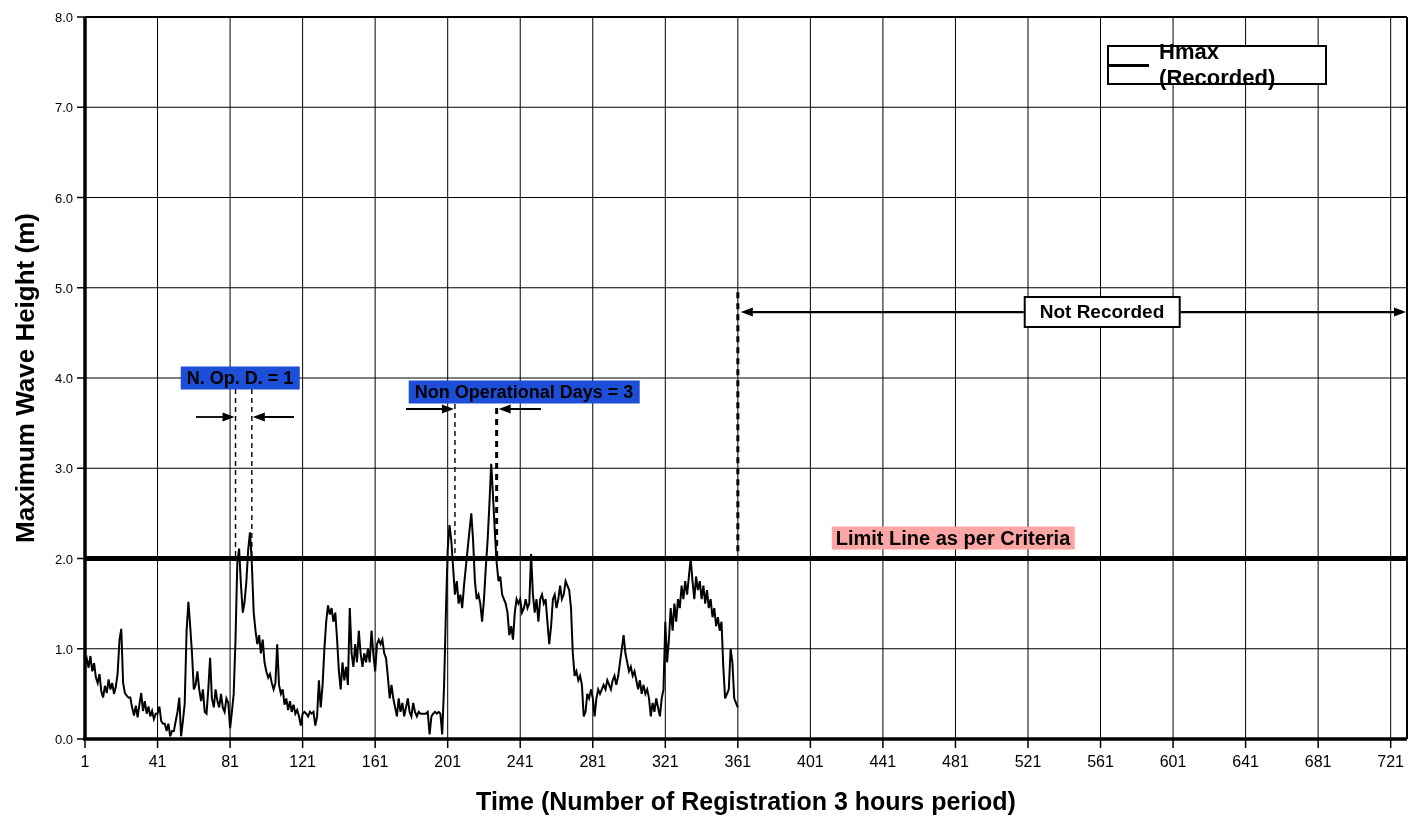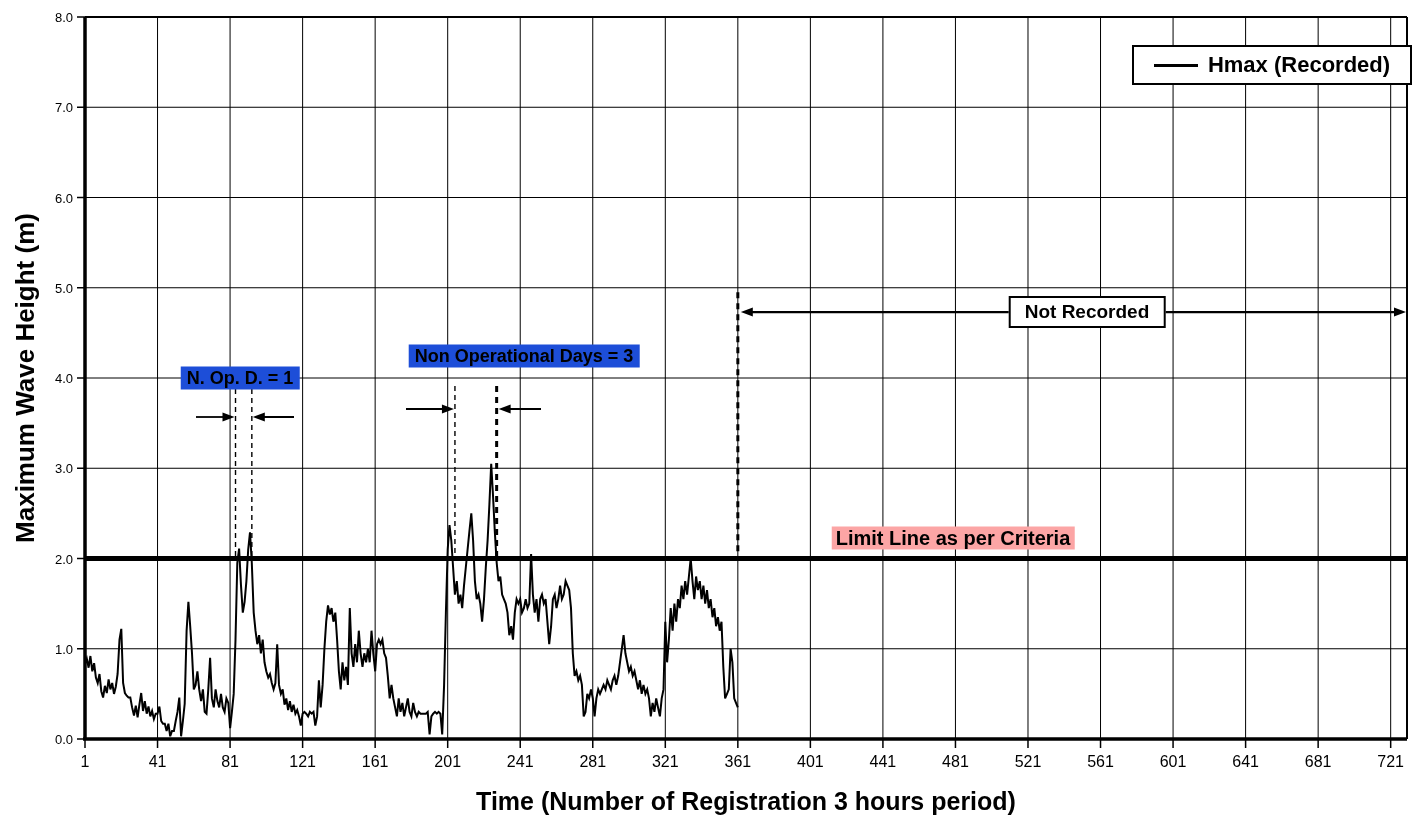--- a/index.html
+++ b/index.html
@@ -5,24 +5,24 @@
   html,body{margin:0;padding:0;background:#ffffff;}
   .stage{position:relative;width:1419px;height:825px;background:#ffffff;
          font-family:"Liberation Sans", sans-serif;overflow:hidden;}
   svg{position:absolute;left:0;top:0;}
   .overlay{position:absolute;transform:translate(-50%,-50%);white-space:nowrap;color:#000;}
   .y-title{font-weight:bold;font-size:26px;transform:translate(-50%,-50%) rotate(-90deg);}
   .x-title{font-weight:bold;font-size:25px;}
   .ann{font-weight:bold;font-size:18px;background:#1d4ed8;padding:1px 6px;}
   .limit-label{font-weight:bold;font-size:20px;background:#fca5a5;padding:0 4px;}
   .nr-box{font-weight:bold;font-size:19px;background:#ffffff;border:2px solid #000;
-          padding:3px 14px;}
-  .legend{position:absolute;left:1107px;top:45px;width:280px;height:40px;
+          padding:3px 14px;margin-left:15px;}
+  .legend{position:absolute;left:1107px;top:45px;width:220px;height:40px;
           border:2px solid #000;background:#ffffff;display:flex;align-items:center;
-          justify-content:center;gap:10px;box-sizing:border-box;margin-left:25px;}
+          justify-content:center;gap:10px;box-sizing:border-box;}
   .legend-line{display:inline-block;width:44px;height:3px;background:#000;}
   .legend-text{font-weight:bold;font-size:22px;color:#000;}
 </style>
 </head>
 <body>
 
 <div class="stage">
   <svg id="chart-svg" width="1419" height="825">
       <line x1="157.53772290809326" y1="17" x2="157.53772290809326" y2="739" stroke="#000000" stroke-width="1"></line>
       <line x1="230.07544581618654" y1="17" x2="230.07544581618654" y2="739" stroke="#000000" stroke-width="1"></line>
@@ -133,18 +133,18 @@
 
   <div class="overlay x-title" style="left:746px;top:801px;">Time (Number of Registration 3 hours period)</div>
 
   <div class="legend">
     <span class="legend-line"></span>
     <span class="legend-text">Hmax (Recorded)</span>
   </div>
 
   <div class="overlay ann" style="left:240px;top:378px;">N. Op. D. = 1</div>
 
-  <div class="overlay ann" style="left:524px;top:356px;">Non Operational Days = 3</div>
+  <div class="overlay ann" style="left:524px;top:392px;">Non Operational Days = 3</div>
 
   <div class="overlay limit-label" style="left:953px;top:538px;">Limit Line as per Criteria</div>
 
   <div class="overlay nr-box" style="left:1087px;top:312px;">Not Recorded</div>
 </div>
 
 </body></html>

